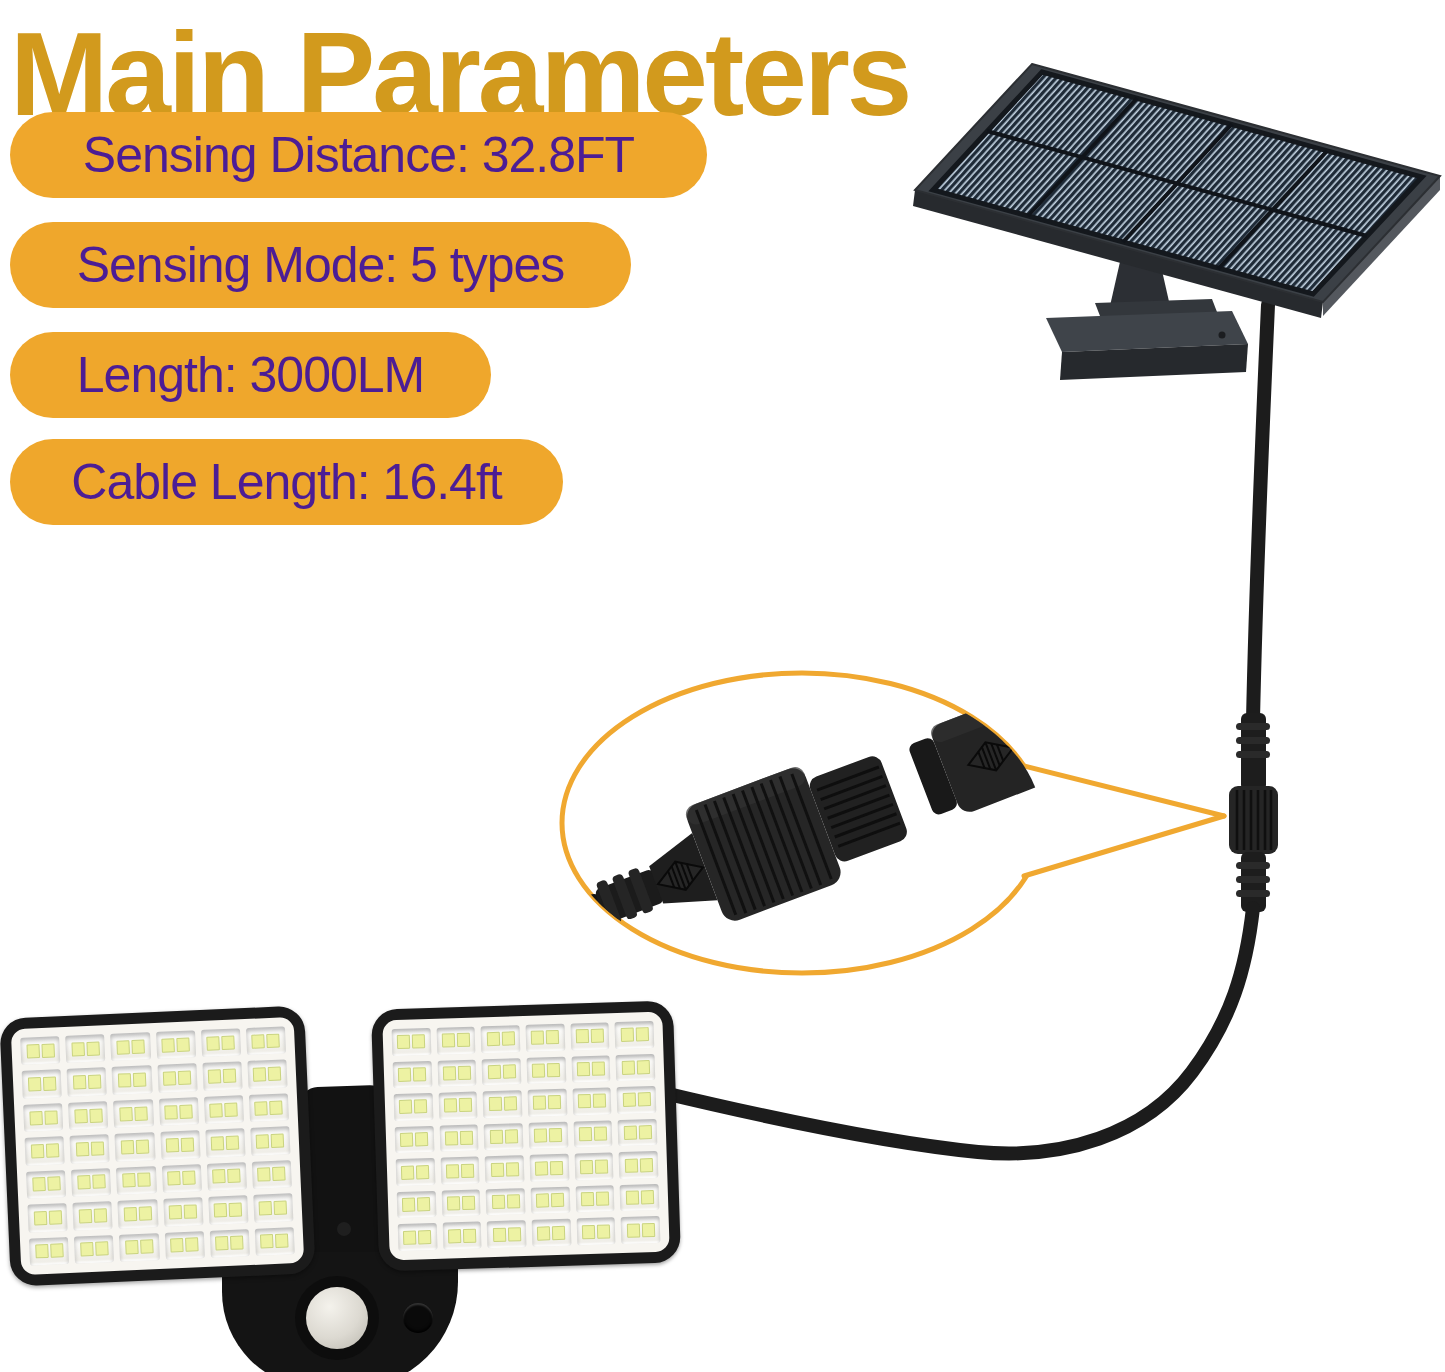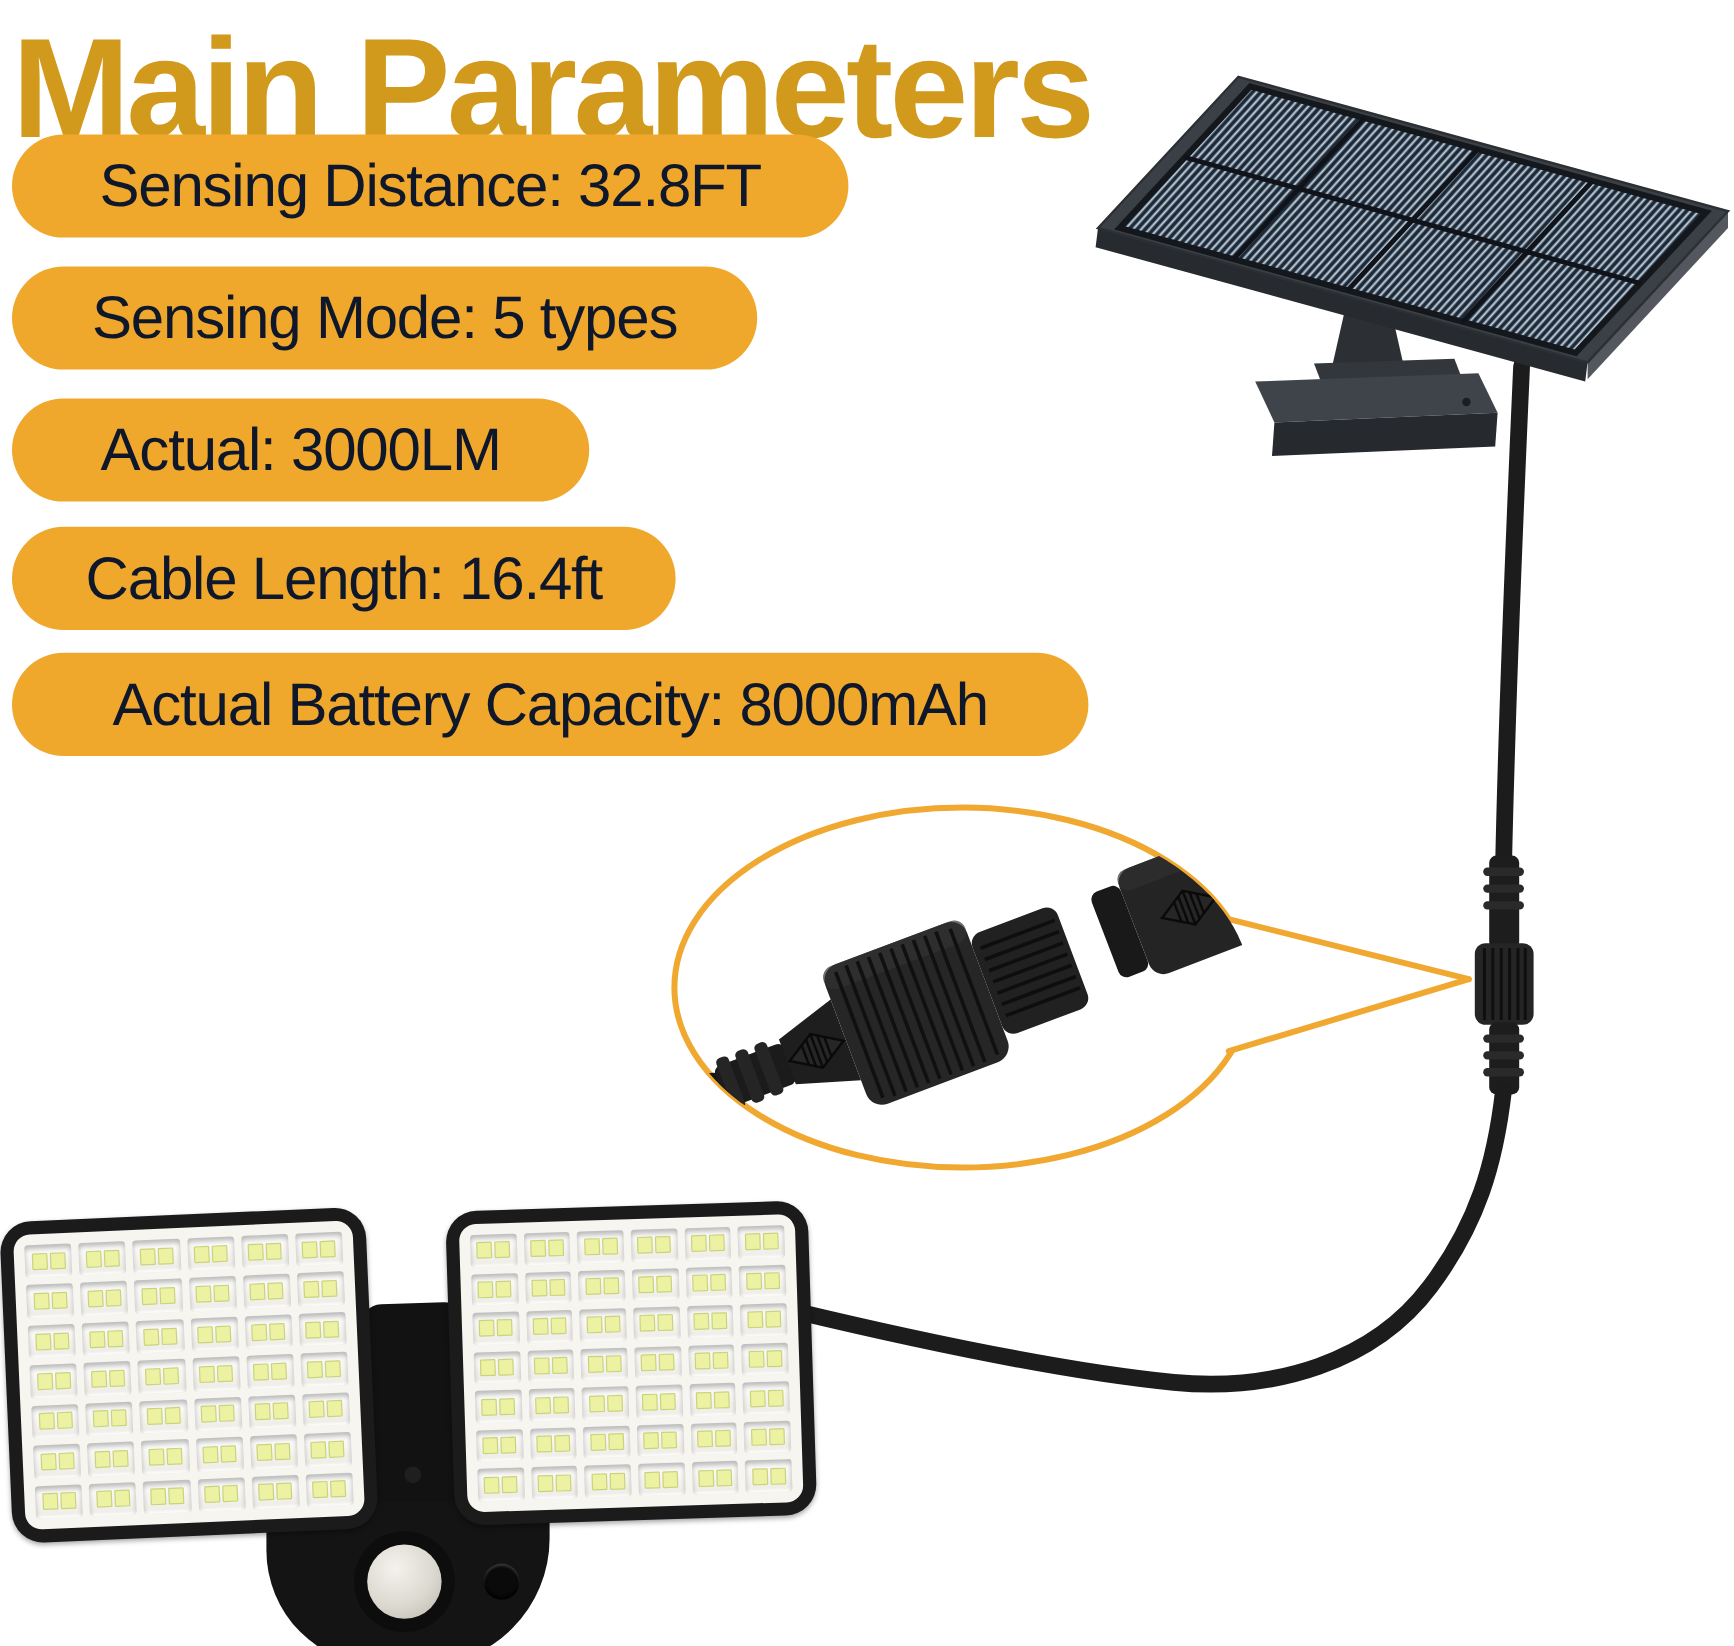--- a/index.html
+++ b/index.html
@@ -4,21 +4,21 @@
 <style>
   html,body{margin:0;padding:0;background:#ffffff;}
   .stage{position:relative;width:1445px;height:1372px;background:#fff;overflow:hidden;
          font-family:"Liberation Sans", sans-serif;margin-top:20px;}
   
   .title{position:absolute;left:10px;top:-14px;z-index:3;
          font-size:118px;font-weight:bold;letter-spacing:-3px;
          color:var(--title-gold,#d29a1d);white-space:nowrap;}
   
   .pill{position:absolute;left:10px;z-index:3;height:86px;border-radius:43px;
-        background:var(--pill-orange,#efa72c);color:#0f172a;
+        background:var(--pill-orange,#efa72c);color:#4c1d95;
         display:flex;align-items:center;justify-content:center;
         font-size:50px;letter-spacing:-1px;white-space:nowrap;text-align:right;}
   .pill-1{top:92px;width:697px;}
   .pill-2{top:202px;width:621px;}
   .pill-3{top:312px;width:481px;}
   .pill-4{top:419px;width:553px;}
   .pill-5{top:524px;width:897px;}
   
   .scene{position:absolute;left:0;top:0;z-index:1;}
   
@@ -48,23 +48,22 @@
 </style>
 </head>
 <body>
 
 <div class="stage">
 
   <div class="title">Main Parameters</div>
 
   <div class="pill pill-1">Sensing Distance: 32.8FT</div>
   <div class="pill pill-2">Sensing Mode: 5 types</div>
-  <div class="pill pill-3">Actual: 3000LM</div>
+  <div class="pill pill-3">Length: 3000LM</div>
   <div class="pill pill-4">Cable Length: 16.4ft</div>
-  <div class="pill pill-5">Actual Battery Capacity: 8000mAh</div>
 
   <svg class="scene" width="1445" height="1372" viewBox="0 0 1445 1372">
     <defs>
       <pattern id="cellstripes" width="5" height="5" patternUnits="userSpaceOnUse" patternTransform="rotate(42)">
         <rect width="5" height="5" fill="#1d2936"></rect>
         <line x1="1.2" y1="0" x2="1.2" y2="5" stroke="#c3d3e2" stroke-width="1.7"></line>
       </pattern>
       <clipPath id="ellipseClip">
           <ellipse cx="802" cy="803" rx="240" ry="150"></ellipse>
         </clipPath>

